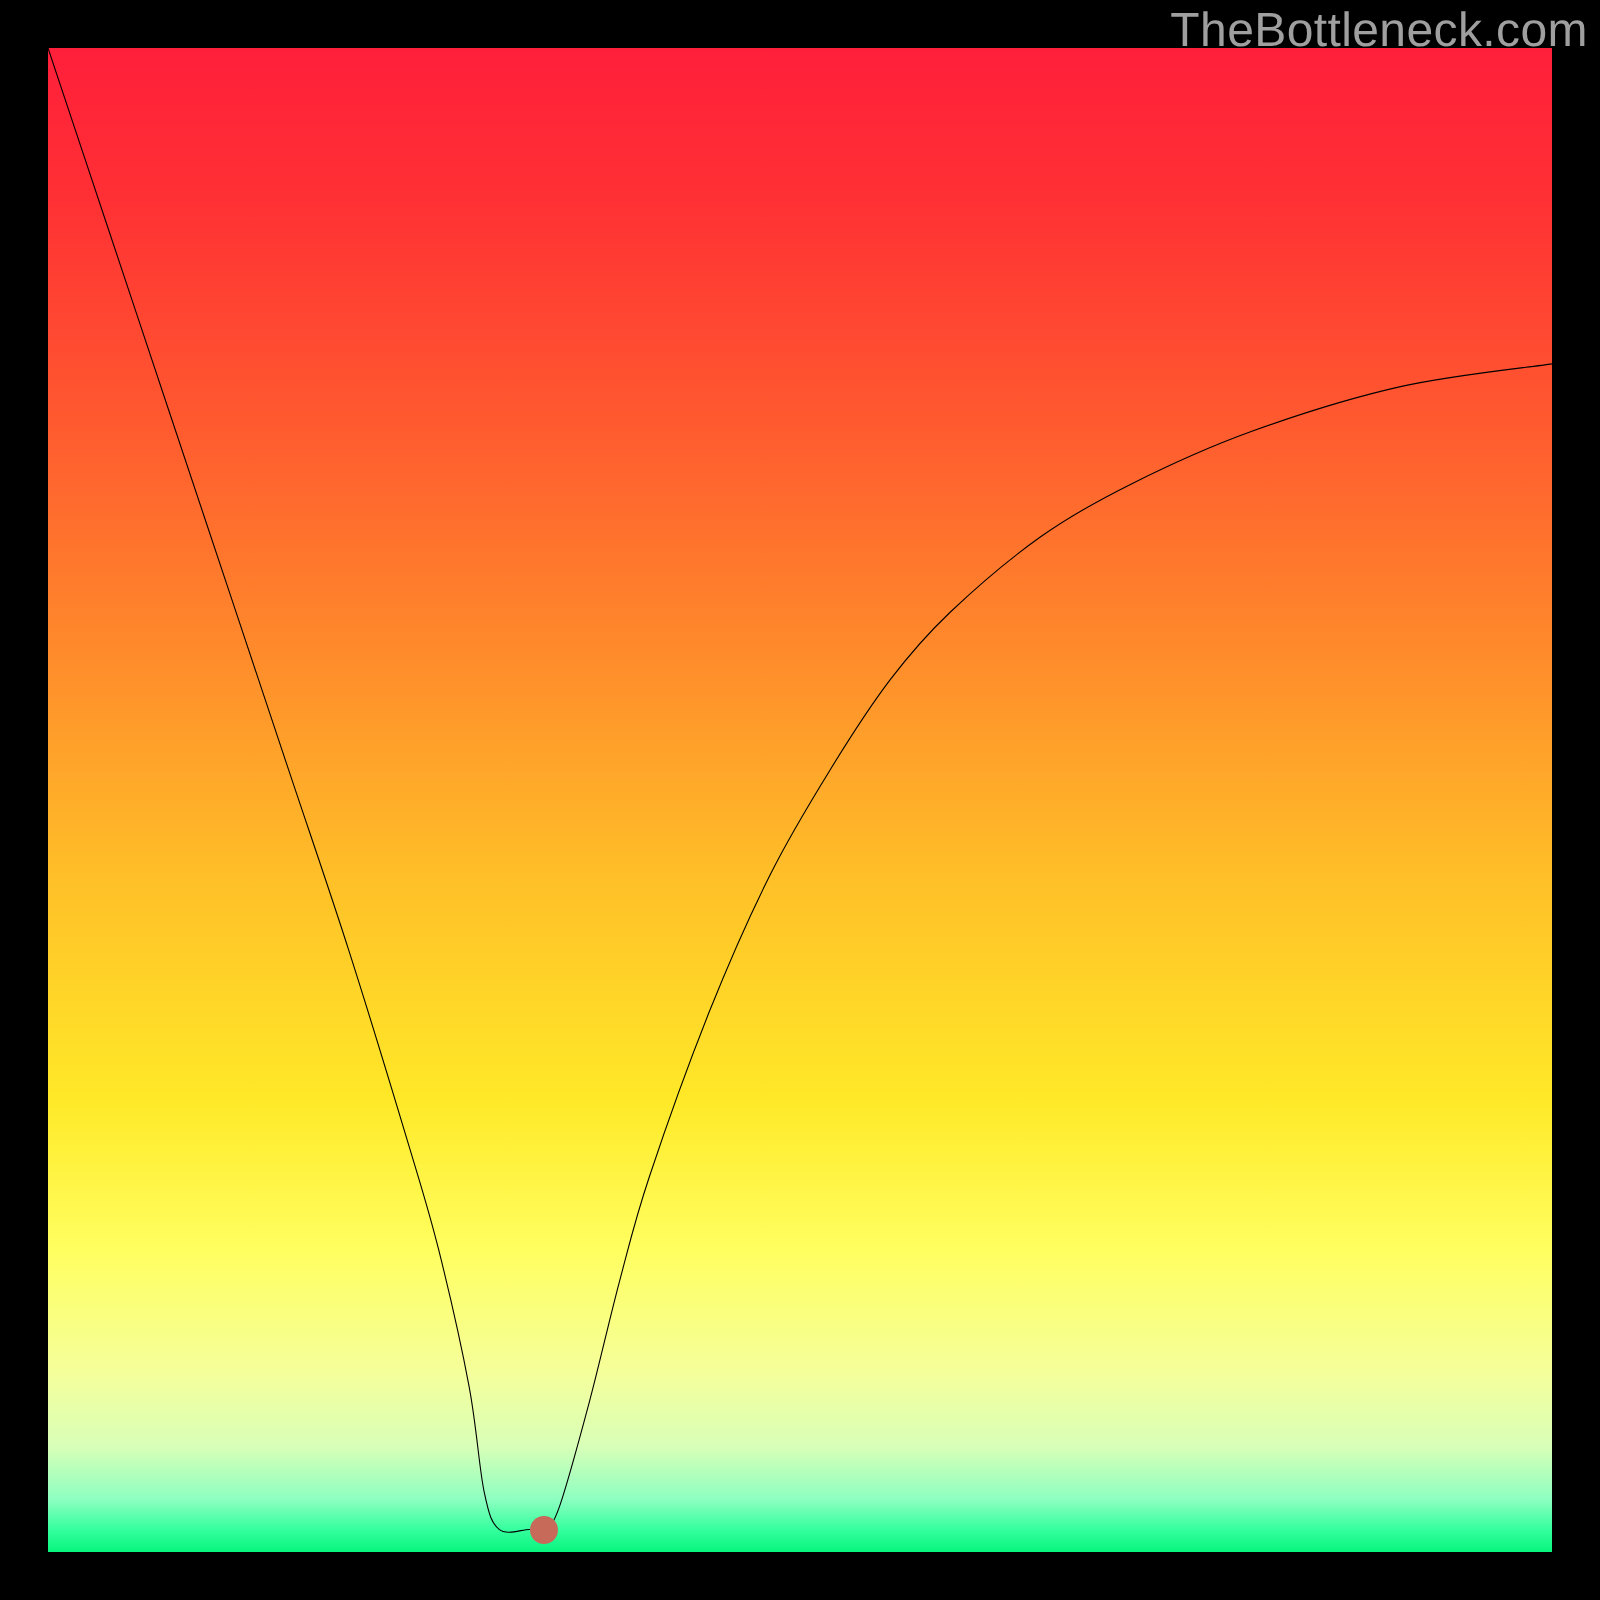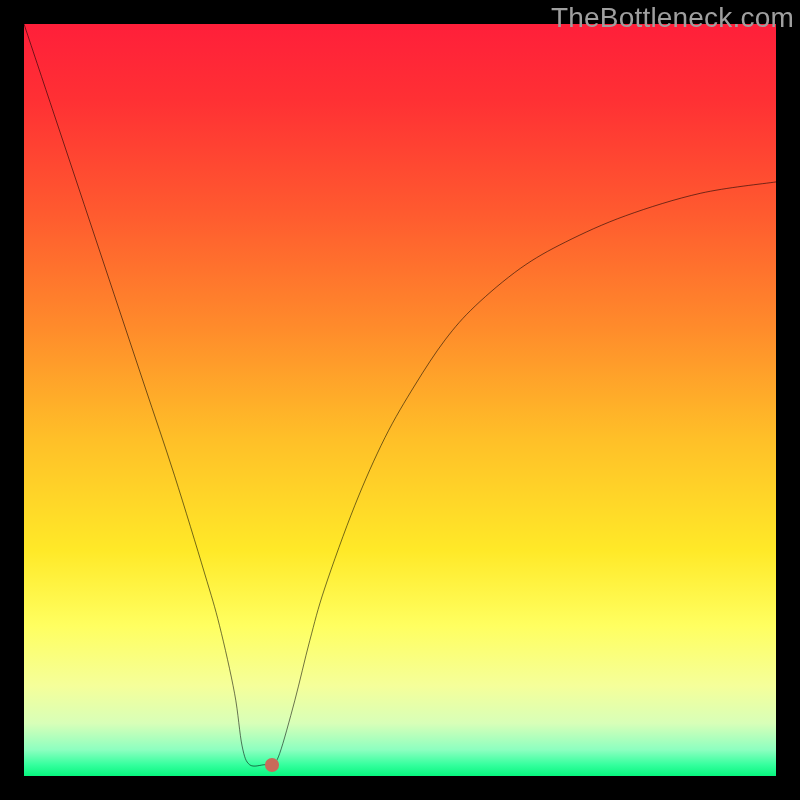--- a/index.html
+++ b/index.html
@@ -26,21 +26,21 @@
   .curve-svg {
     position: absolute;
     top: 0; left: 0;
     width: 100%; height: 100%;
   }
   .watermark {
     position: absolute;
     top: 2px;
     right: 6px;
     color: #9f9f9f;
-    font-size: 28px;
+    font-size: 24px;
     font-weight: 500;
     letter-spacing: 0.2px;
   }
   .min-marker {
     position: absolute;
     width: 14px;
     height: 14px;
     border-radius: 50%;
     transform: translate(-50%, -50%);
   }

